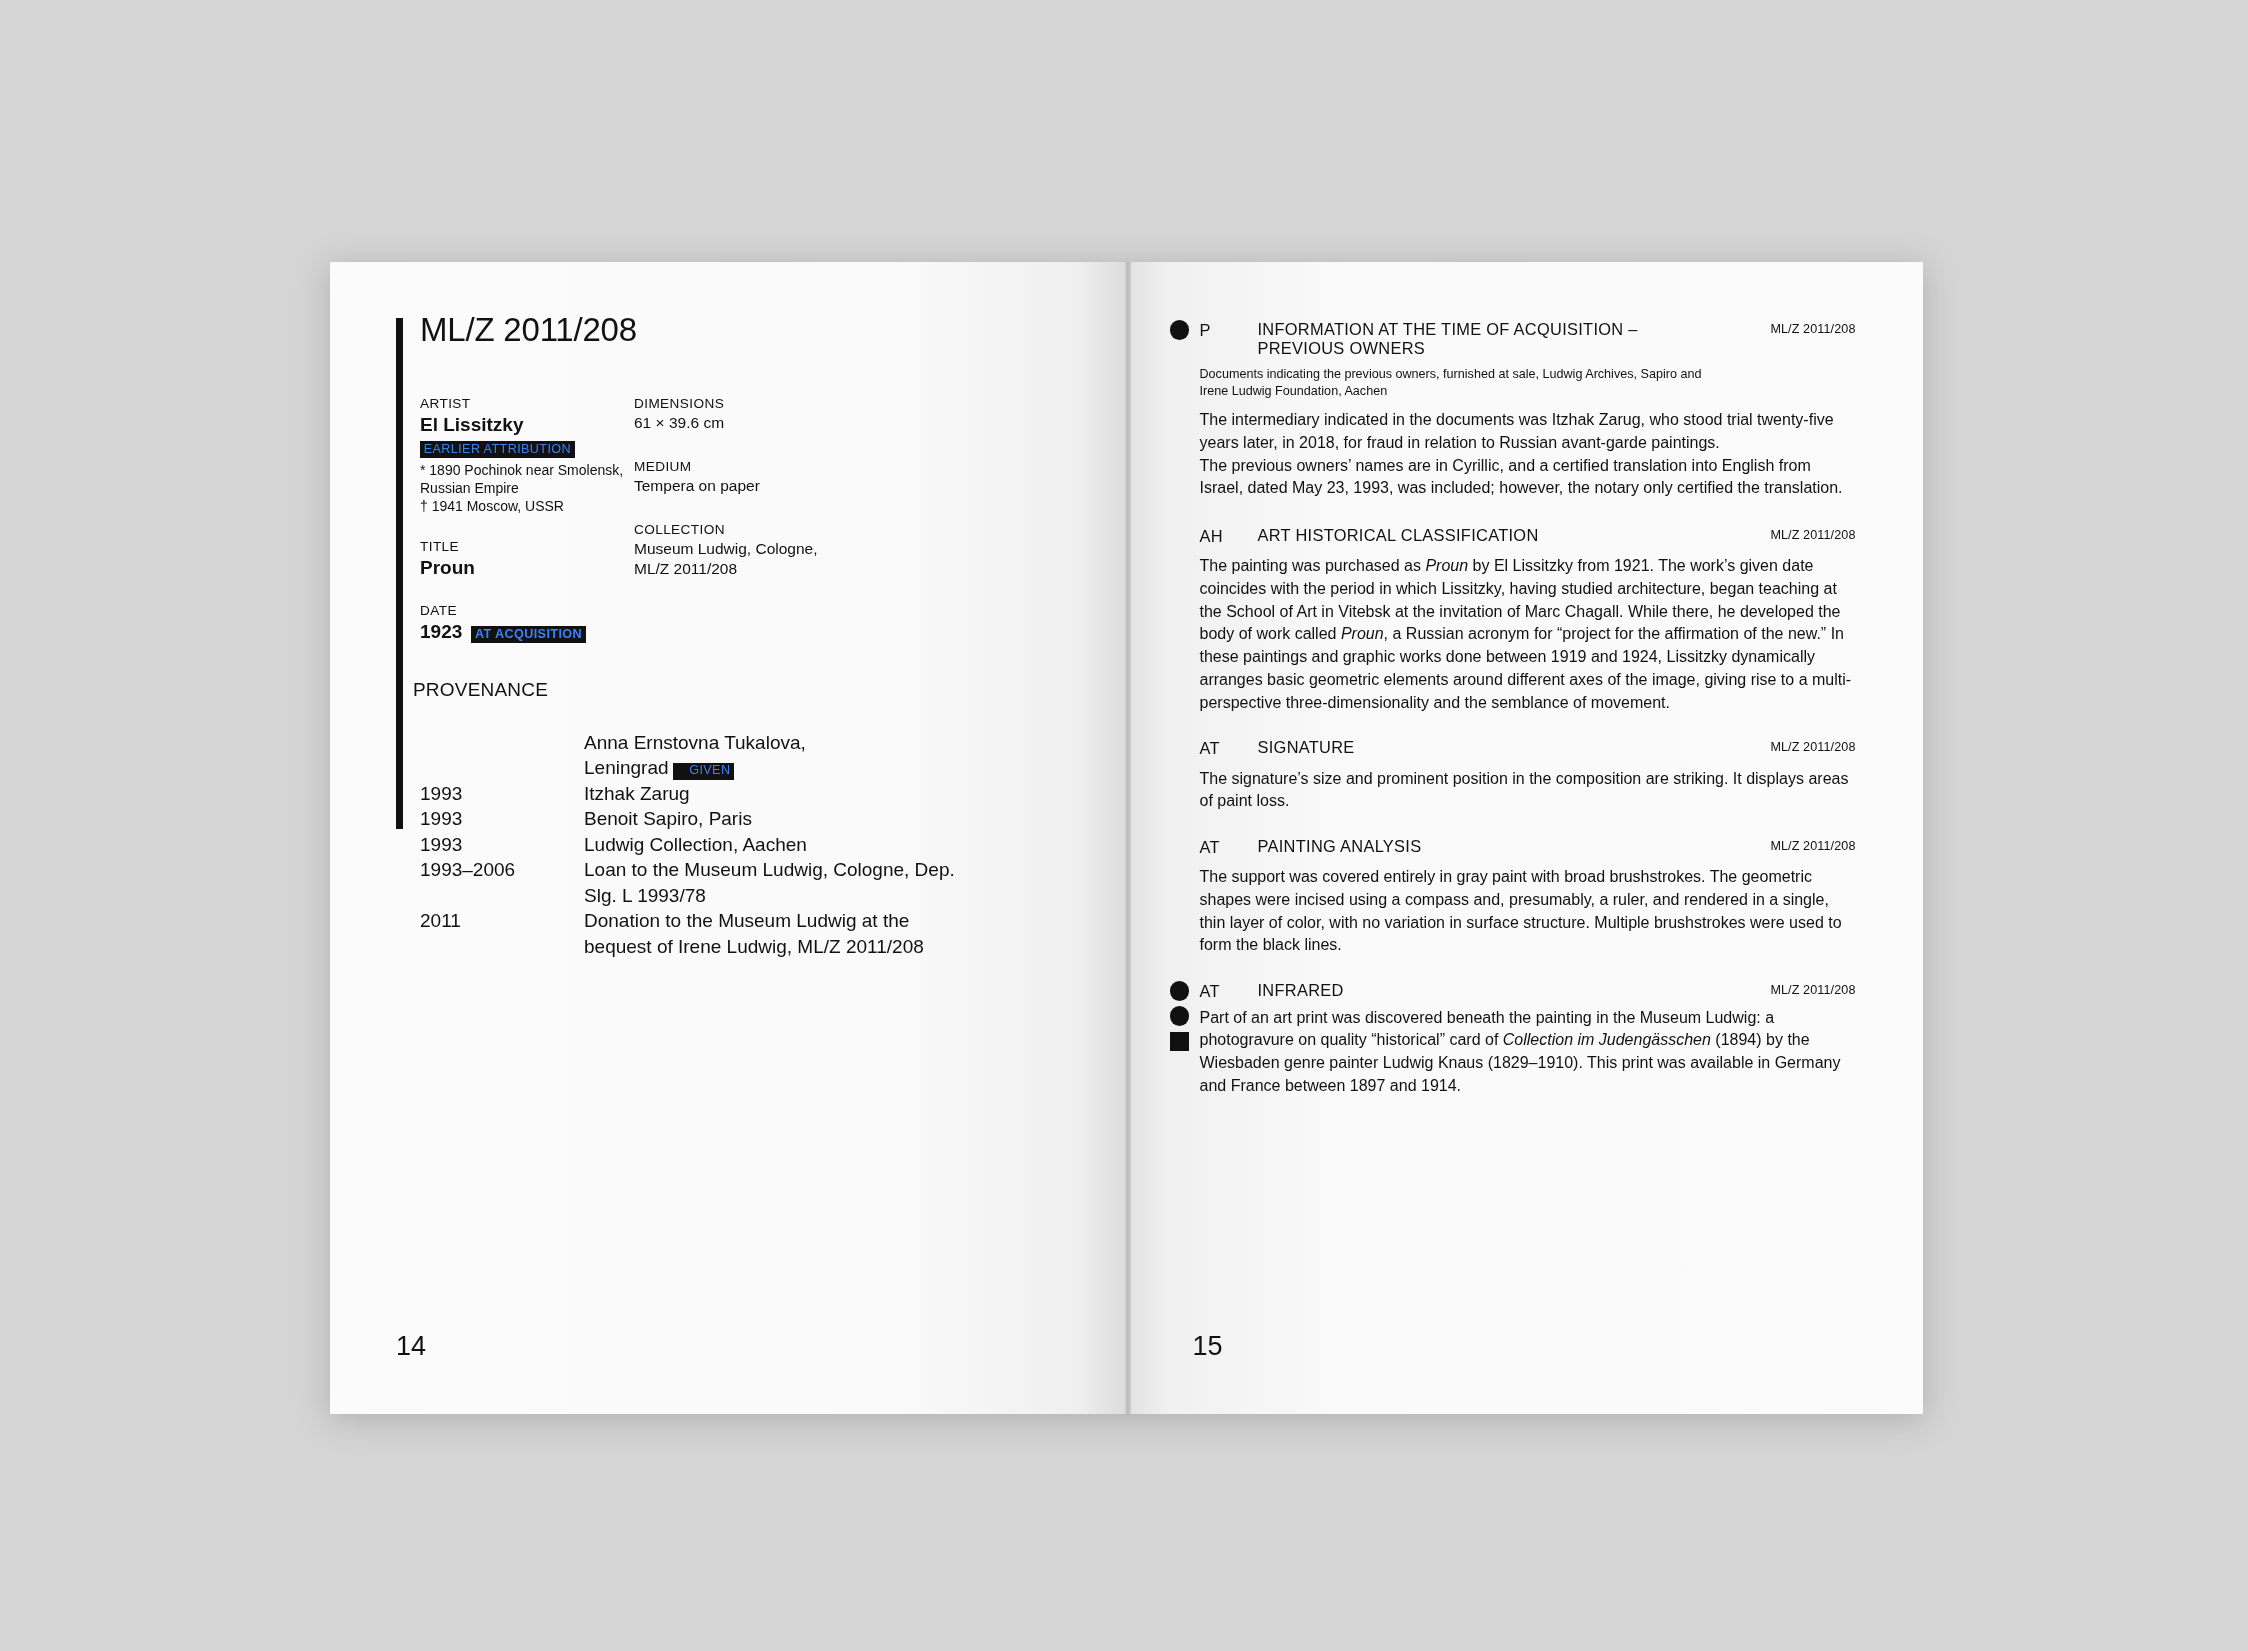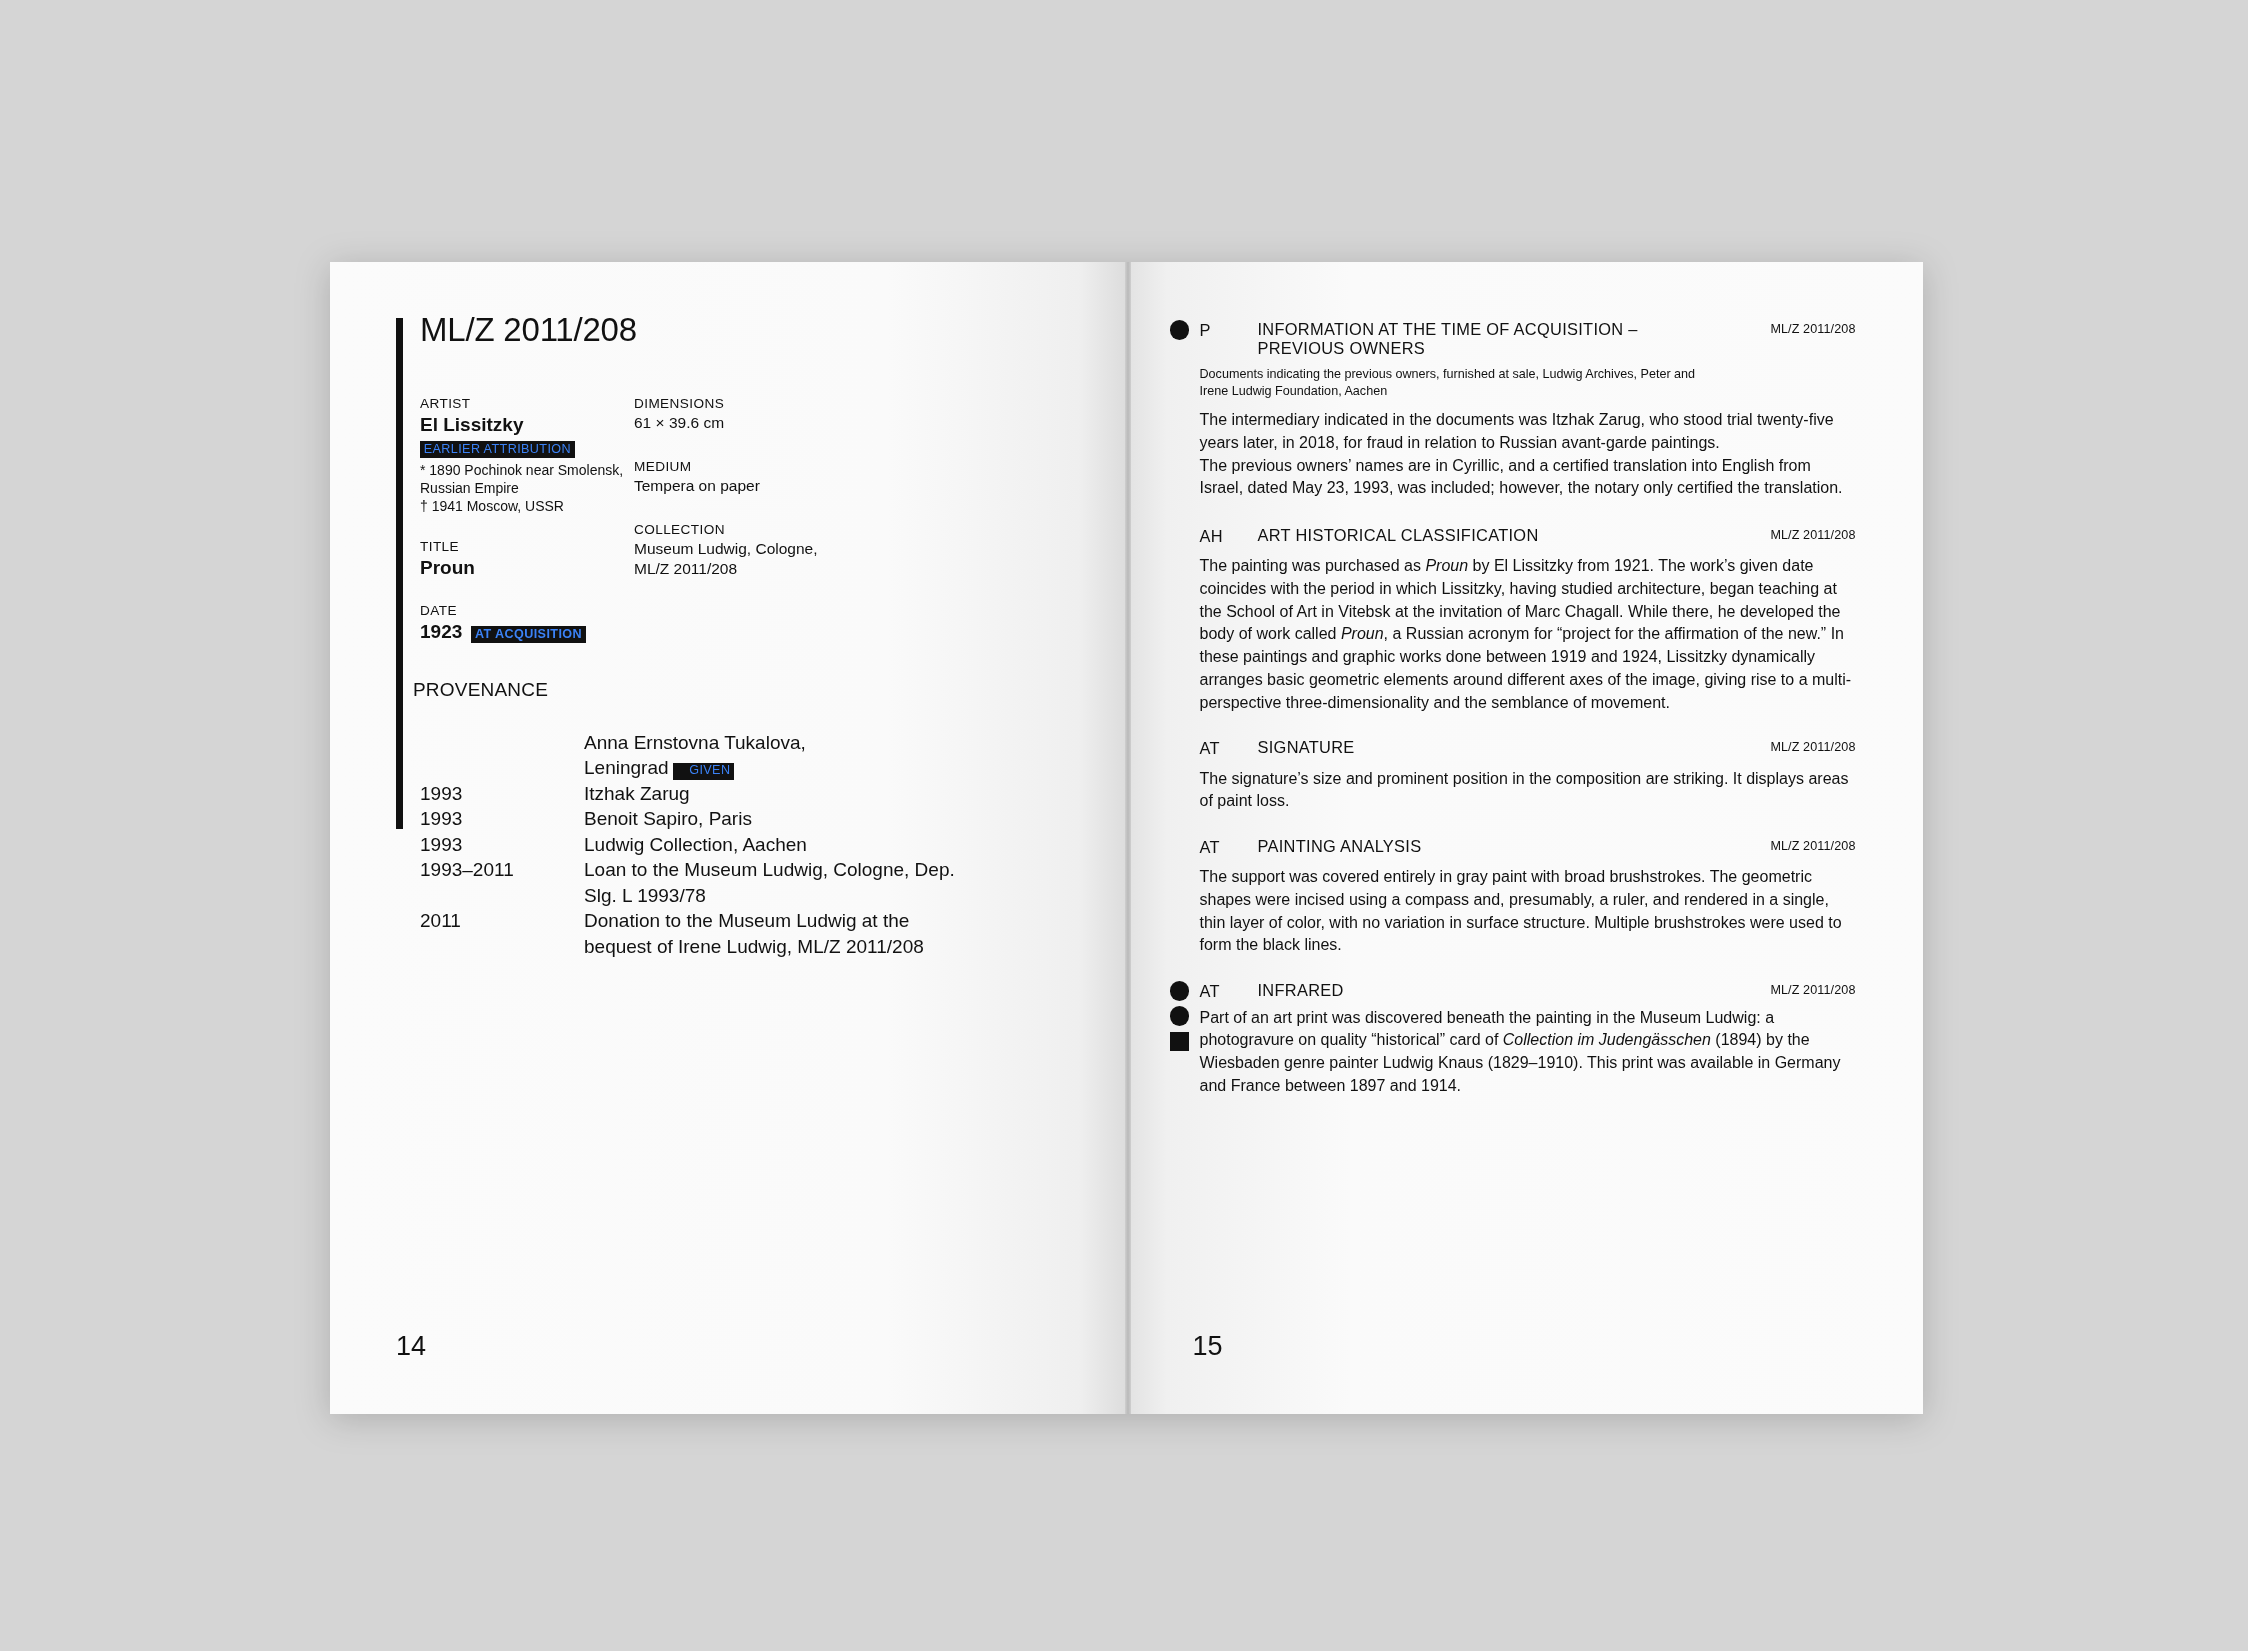--- a/index.html
+++ b/index.html
@@ -298,21 +298,21 @@
             <div class="prov-year">1993</div>
             <div class="prov-desc">Benoit Sapiro, Paris</div>
           </div>
 
           <div class="prov-row">
             <div class="prov-year">1993</div>
             <div class="prov-desc">Ludwig Collection, Aachen</div>
           </div>
 
           <div class="prov-row">
-            <div class="prov-year">1993–2011</div>
+            <div class="prov-year">1993–2006</div>
             <div class="prov-desc">
               <div>Loan to the Museum Ludwig, Cologne, Dep.</div>
               <div>Slg. L 1993/78</div>
             </div>
           </div>
 
           <div class="prov-row">
             <div class="prov-year">2011</div>
             <div class="prov-desc">
               <div>Donation to the Museum Ludwig at the</div>
@@ -333,21 +333,21 @@
 
         <div class="sec">
           <div class="bullets">
             <div class="dot"></div>
           </div>
           <div class="sec-head">
             <div class="sec-code">P</div>
             <div class="sec-title">INFORMATION AT THE TIME OF ACQUISITION – PREVIOUS OWNERS</div>
             <div class="sec-ref">ML/Z 2011/208</div>
           </div>
-          <div class="sec-sub">Documents indicating the previous owners, furnished at sale, Ludwig Archives, Peter and Irene Ludwig Foundation, Aachen</div>
+          <div class="sec-sub">Documents indicating the previous owners, furnished at sale, Ludwig Archives, Sapiro and Irene Ludwig Foundation, Aachen</div>
           <div class="body">
             <p style="white-space:pre-line;">The intermediary indicated in the documents was Itzhak Zarug, who stood trial twenty-five years later, in 2018, for fraud in relation to Russian avant-garde paintings.
 The previous owners’ names are in Cyrillic, and a certified translation into English from Israel, dated May 23, 1993, was included; however, the notary only certified the translation.</p>
           </div>
         </div>
 
         <div class="sec" style="margin-top:26px;">
           <div class="sec-head">
             <div class="sec-code">AH</div>
             <div class="sec-title">ART HISTORICAL CLASSIFICATION</div>

